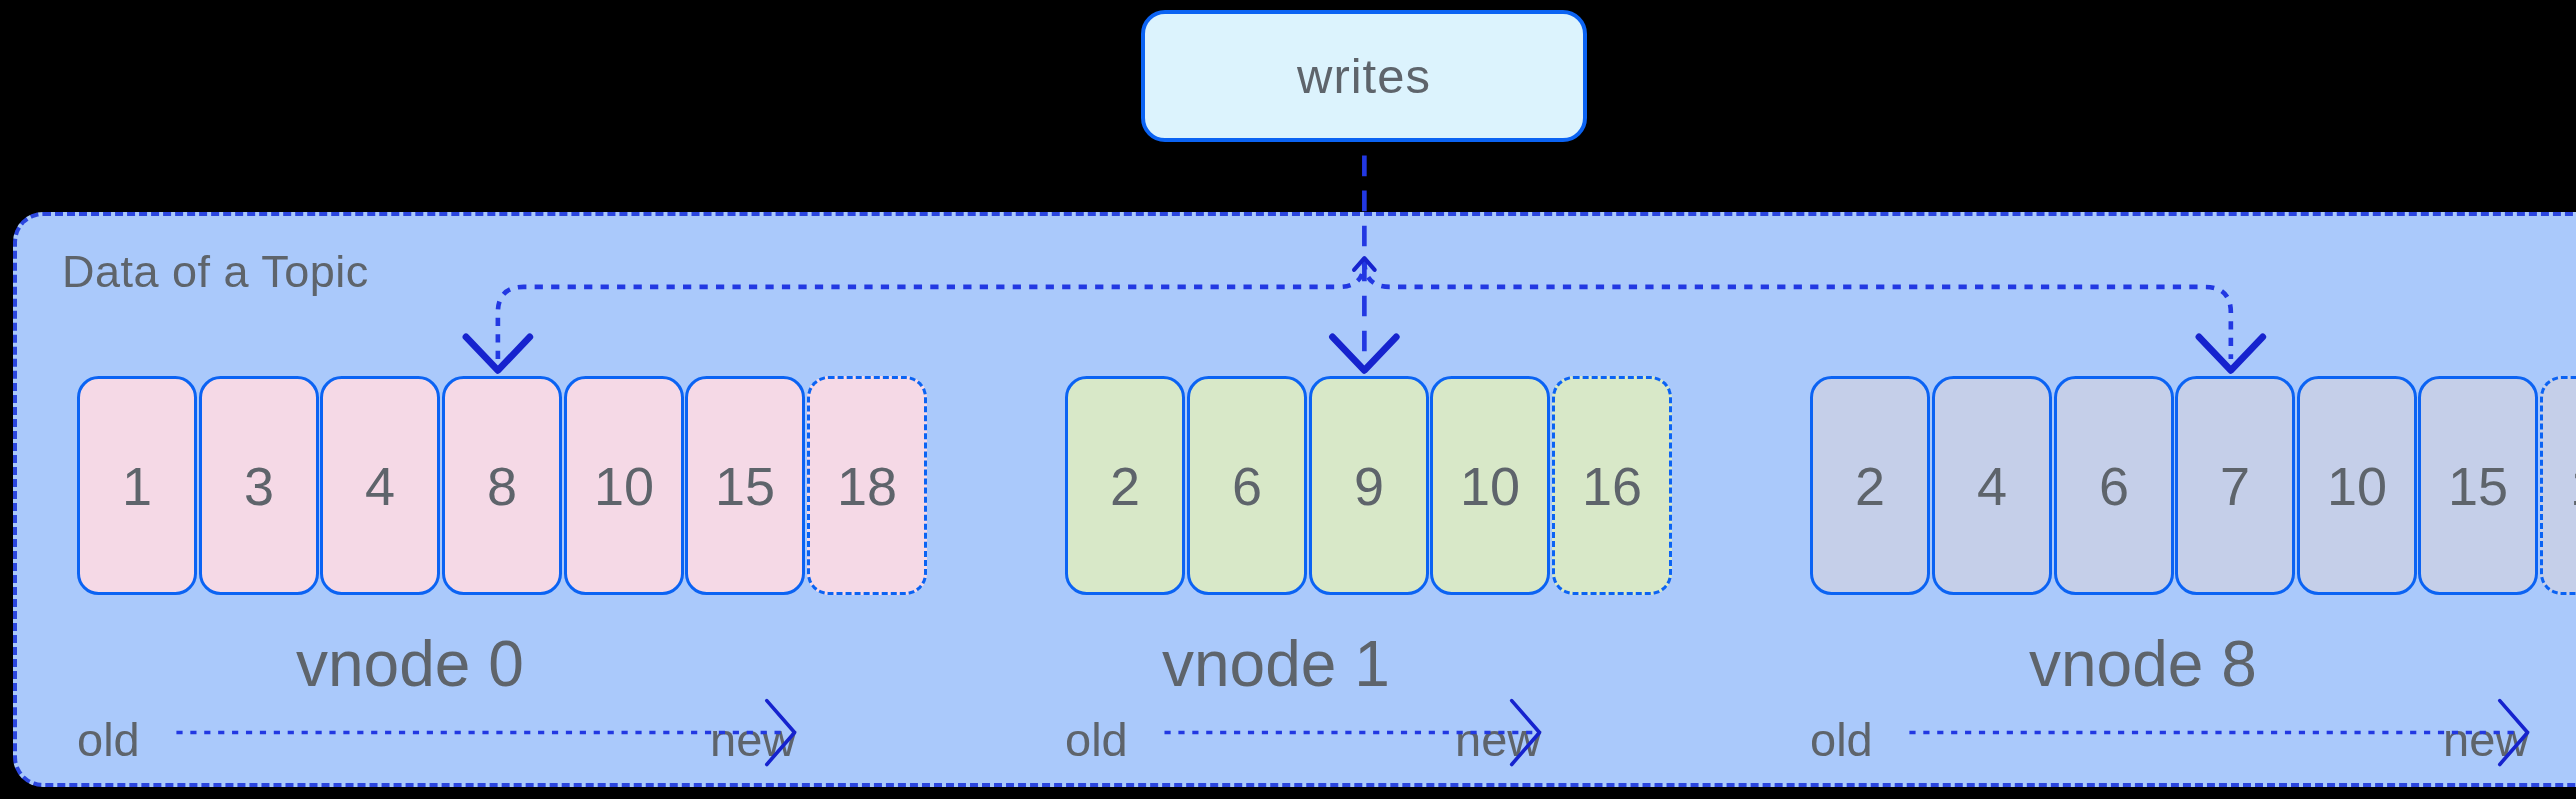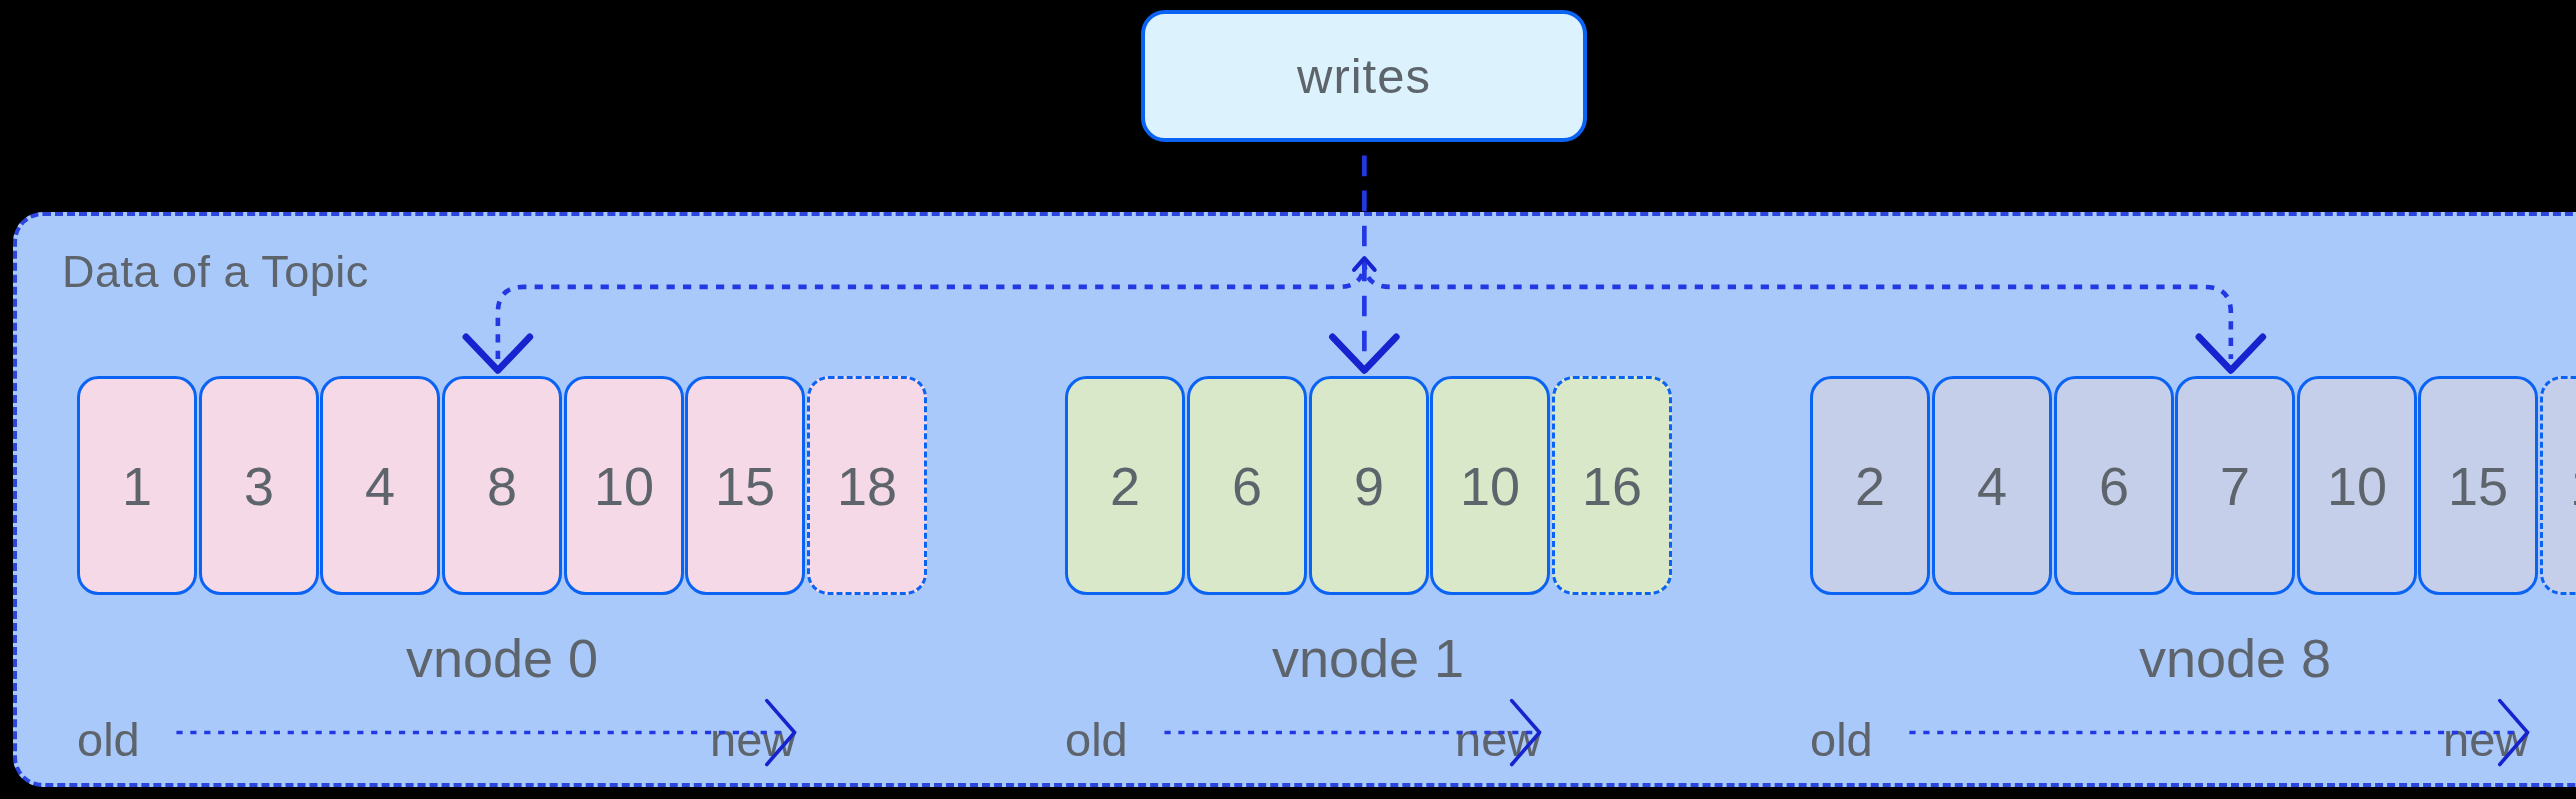--- a/index.html
+++ b/index.html
@@ -70,22 +70,21 @@
   .cell.pending {
     border-style: dashed;
   }
   .cell span {
     font-size: 54px;
     color: var(--text, #5e646b);
   }
   .vnode-label {
     position: absolute;
     width: 412px;
-    text-align: center;
-    font-size: 54px;
+    font-size: 64px;
     color: var(--text, #5e646b);
     white-space: nowrap;
   }
   .axis-label {
     position: absolute;
     font-size: 47px;
     color: var(--text, #5e646b);
     white-space: nowrap;
   }
   .axis-label.new {

